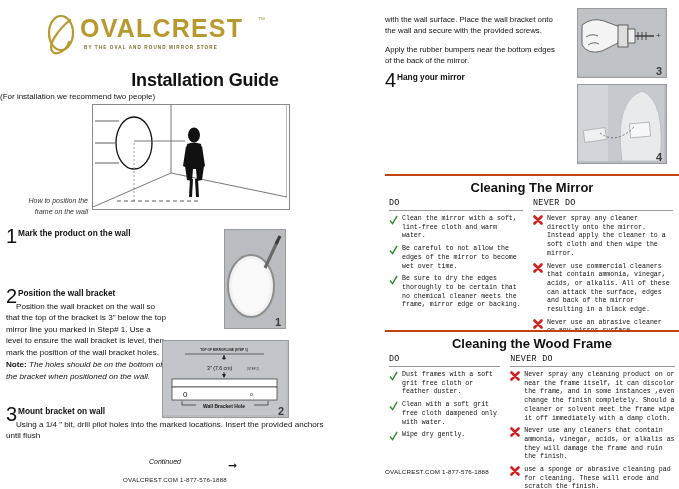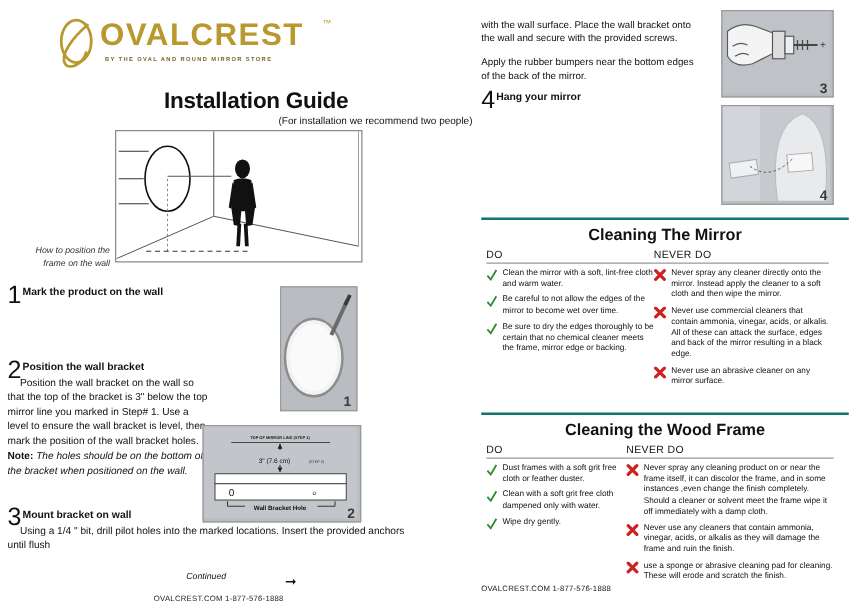--- a/index.html
+++ b/index.html
@@ -13,21 +13,21 @@
   .logo-wrap{position:absolute;left:40px;top:14px;width:240px;height:46px;}
   .logo-mark{position:absolute;left:0;top:0;width:42px;height:42px;}
   .logo-text{position:absolute;left:40px;top:2px;font-size:25px;font-weight:bold;
              letter-spacing:1.2px;color:#b9992f;line-height:1;}
   .logo-tm{position:absolute;left:218px;top:2px;font-size:7px;color:#b9992f;}
   .logo-sub{position:absolute;left:44px;top:31px;font-size:4.6px;letter-spacing:1.1px;
             color:#7a6a2c;font-weight:bold;}
 
   .title{position:absolute;left:16px;top:70px;width:378px;text-align:center;
          font-size:18px;font-weight:bold;letter-spacing:-0.2px;}
-  .subtitle{position:absolute;left:0;top:92px;width:378px;text-align:right;font-size:8px;}
+  .subtitle{position:absolute;left:0;top:92px;width:378px;text-align:left;font-size:8px;}
 
   .room-fig{position:absolute;left:92px;top:104px;width:196px;height:104px;
             border:1px solid #8a8a8a;background:#fff;}
   .caption{position:absolute;left:6px;top:196px;width:82px;text-align:right;
            font-size:7px;font-style:italic;line-height:1.5;color:#333;}
 
   .step{position:absolute;font-size:8.1px;line-height:1.42;}
   .step .num{position:absolute;left:0;top:0px;font-size:20px;font-weight:300;line-height:0.85;}
   .step .hd{font-weight:bold;font-size:8.3px;display:block;margin-left:12px;}
   .step .bd{display:block;margin-top:1px;}
@@ -42,24 +42,24 @@
   .continued{position:absolute;left:0;top:458px;width:330px;text-align:center;
              font-size:7px;font-style:italic;}
   .cont-arrow{position:absolute;left:228px;top:459px;font-size:11px;}
   .footer-l{position:absolute;left:0;top:476px;width:350px;text-align:center;
             font-size:6.2px;letter-spacing:0.2px;color:#222;}
 
   
   .right-col{position:absolute;left:385px;top:0;width:294px;height:489px;}
   .rtext{position:absolute;font-size:7.8px;line-height:1.45;width:176px;}
 
-  .sec{position:absolute;left:0;width:294px;border-top:2px solid #0f766e;background:#fff;}
+  .sec{position:absolute;left:0;width:294px;border-top:2px solid #c2410c;background:#fff;}
   .sec-hd{text-align:center;font-size:13px;font-weight:bold;padding:4px 0 3px;}
   .col-hd{font-size:8.4px;letter-spacing:0.3px;padding-bottom:2px;border-bottom:1px solid #999;}
-  .cols{display:flex;padding:0 4px;}
+  .cols{display:flex;gap:10px;padding:0 4px;font-family:Liberation Mono, monospace;}
   .c-do{width:134px;}
   .c-never{width:140px;}
   .item{display:flex;gap:4px;margin-top:4px;font-size:6.6px;line-height:1.32;}
   .item .tx{flex:1;}
   .ck{flex:none;width:9px;height:10px;position:relative;top:0px;}
   .xx{flex:none;width:10px;height:10px;position:relative;top:0px;}
 
   .footer-r{position:absolute;left:0;top:468px;font-size:6.2px;letter-spacing:0.2px;}
 </style>
 </head>

